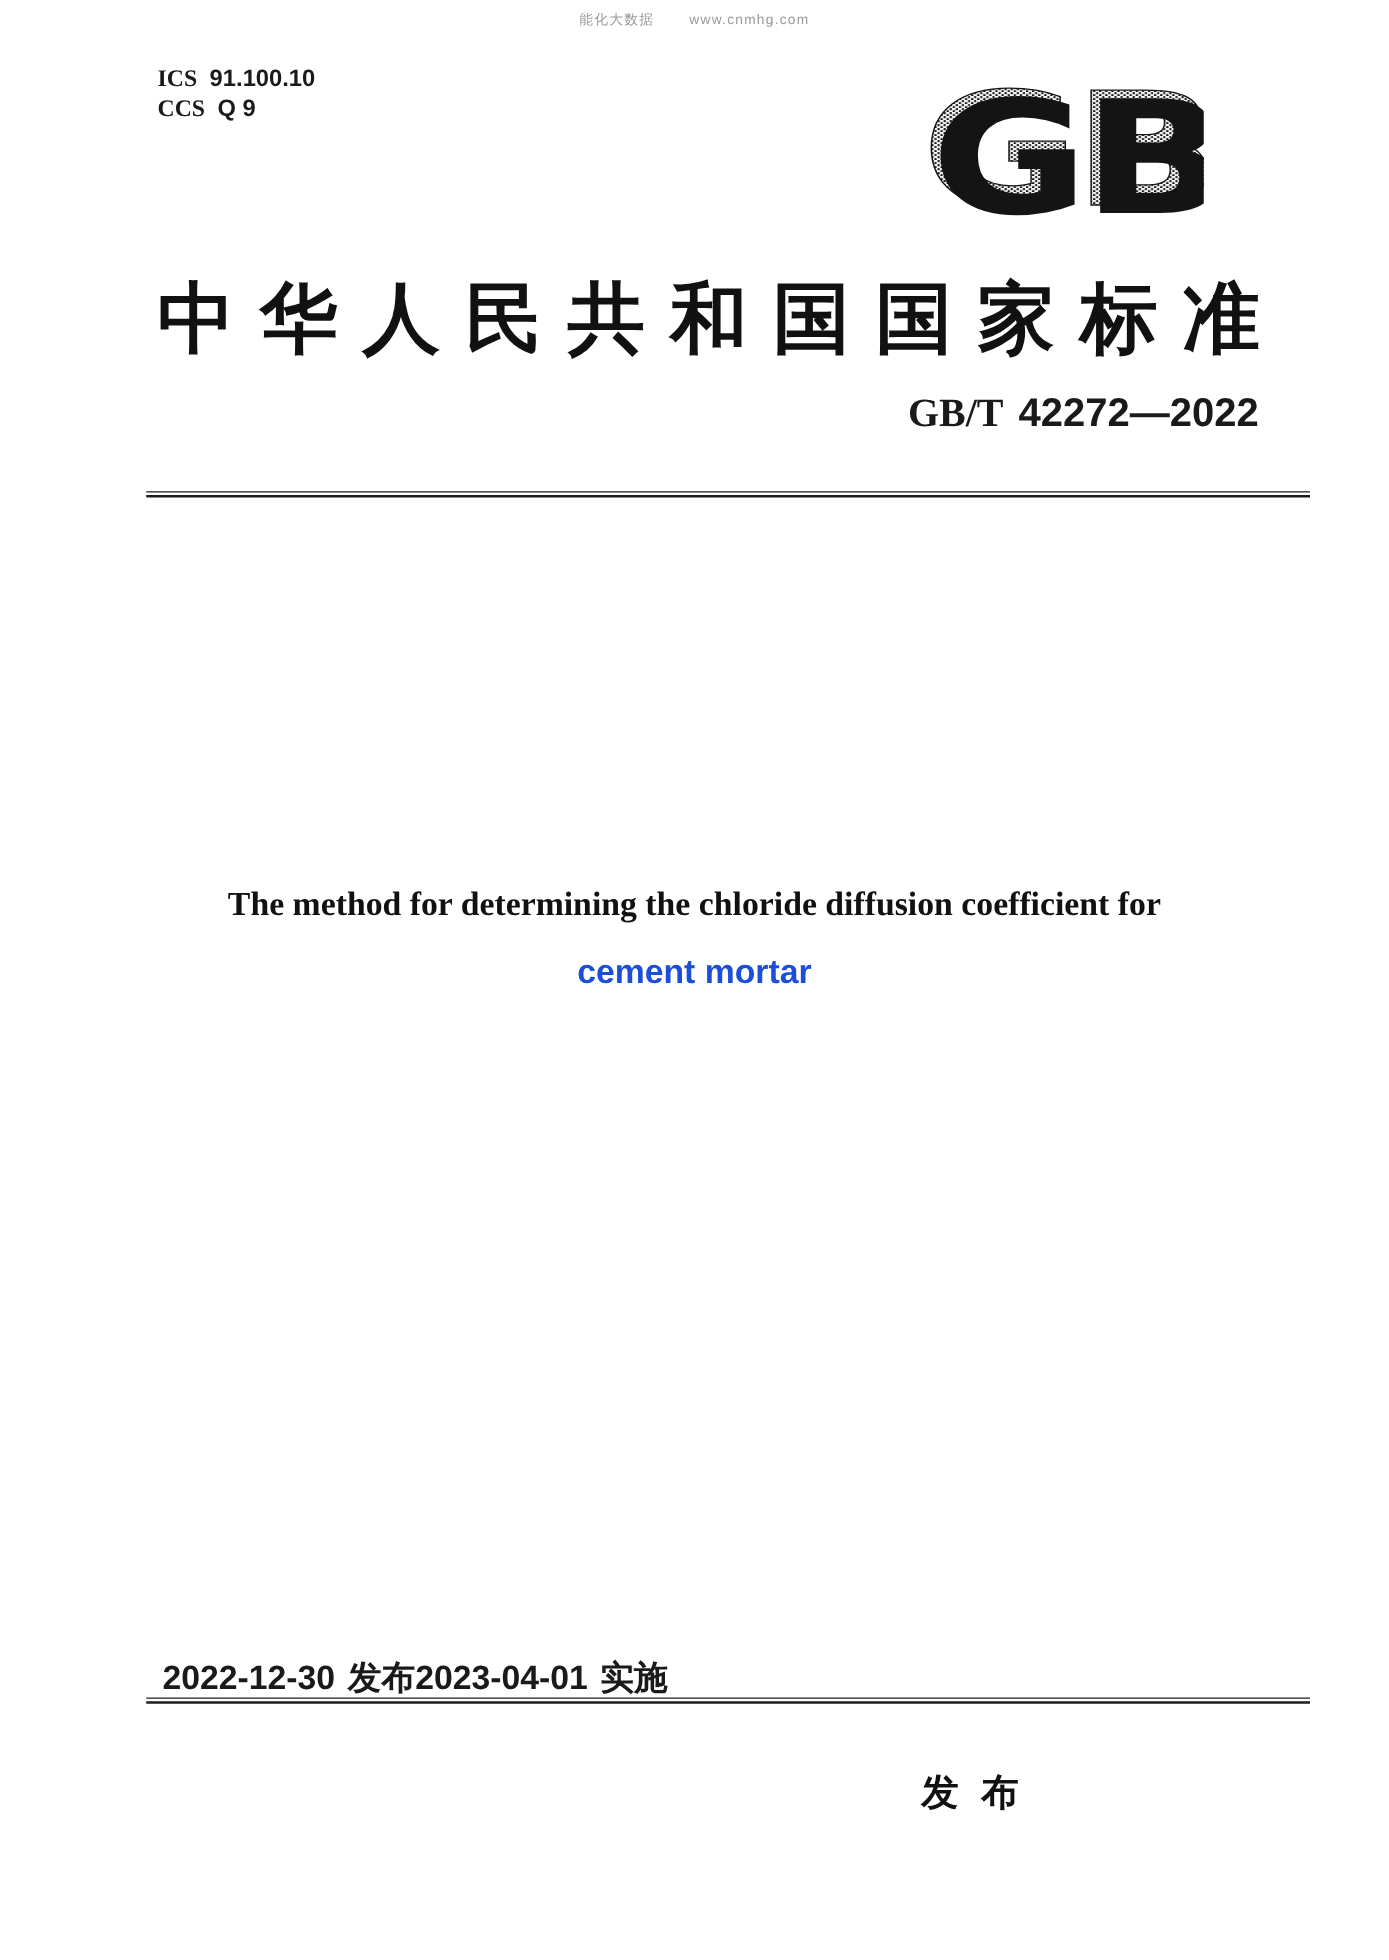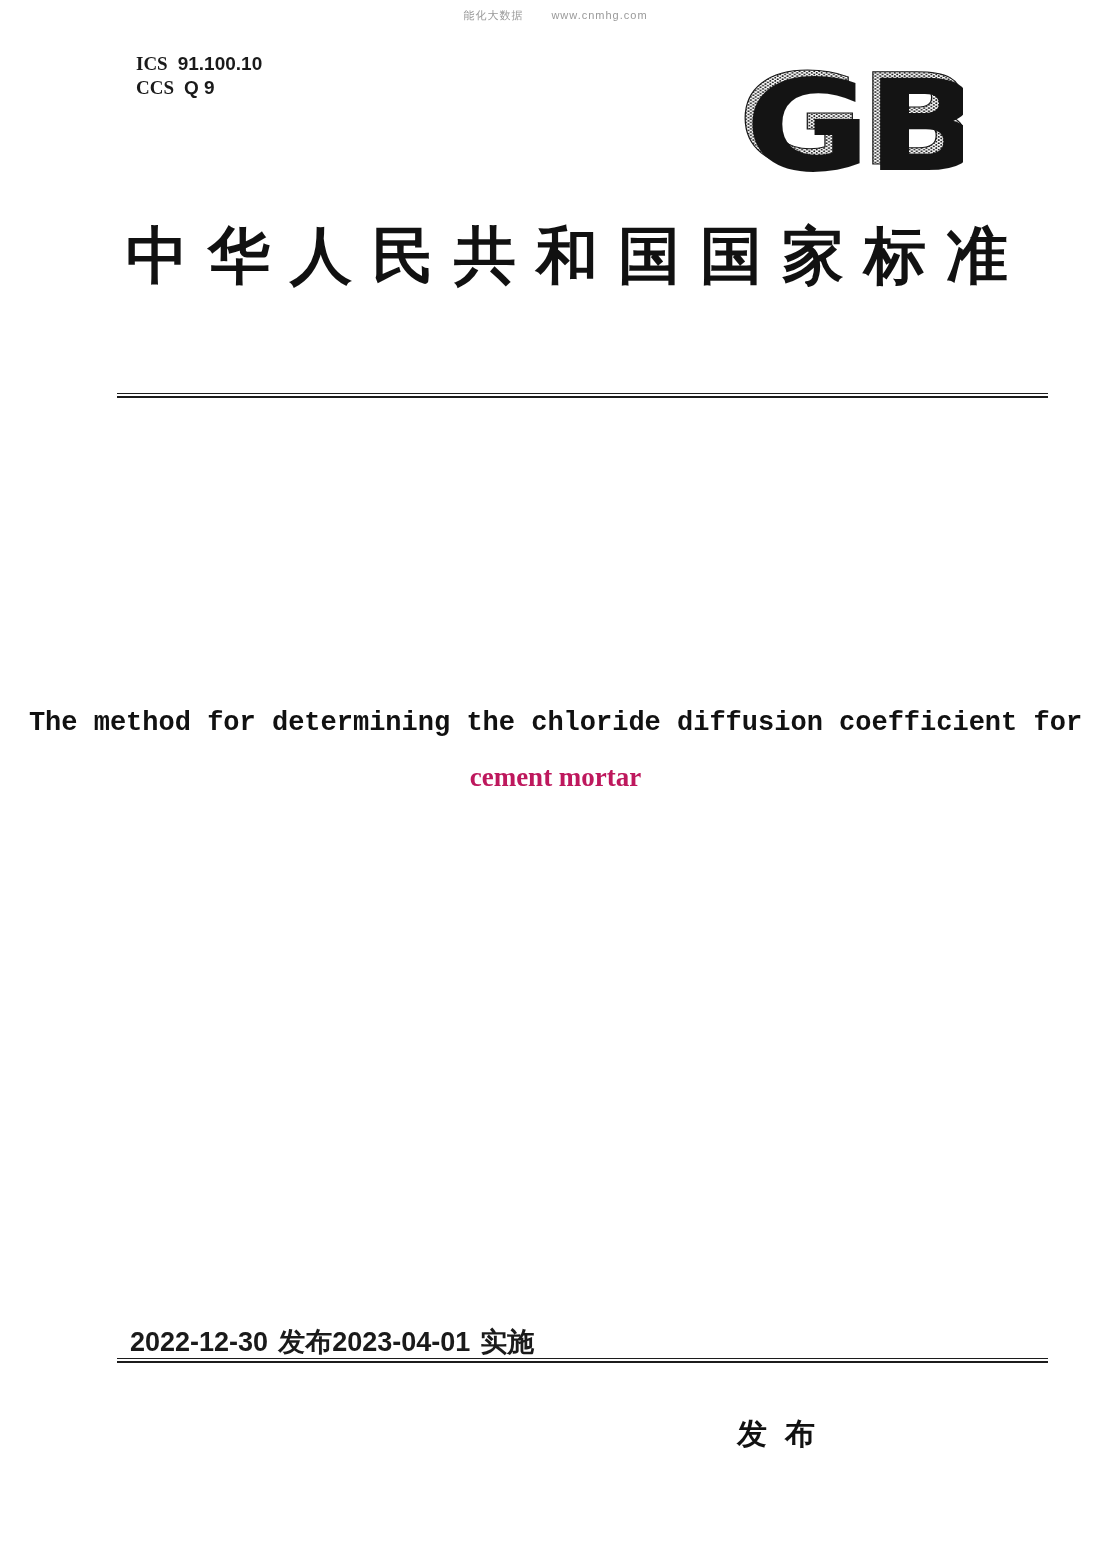--- a/index.html
+++ b/index.html
@@ -13,21 +13,21 @@
     color:#1a1a1a;
   }
   .watermark{
     position:absolute;top:8px;left:0;right:0;
     text-align:center;
     font-size:11px;color:#999;
     letter-spacing:1px;
   }
   .watermark .wm-url{margin-left:28px;letter-spacing:1px;}
   .ics-block{
-    position:absolute;left:136px;top:52px;
+    position:absolute;left:126px;top:52px;
     font-size:19px;line-height:24px;font-weight:bold;
     white-space:nowrap;
   }
   .ics-block .prefix{font-family:"Liberation Serif","DejaVu Serif",serif;}
   .ics-block .value{font-family:"Liberation Sans","DejaVu Sans",sans-serif;margin-left:10px;font-weight:600;}
   .gb-logo{position:absolute;left:735px;top:64px;}
   .national-title{
     position:absolute;left:126px;top:220px;
     font-family:"Liberation Serif","DejaVu Serif",serif;
     font-weight:bold;font-size:62px;line-height:72px;
@@ -51,28 +51,28 @@
   .zh-title{
     position:absolute;left:0;right:0;top:596px;
     text-align:center;
     font-family:"Liberation Sans","DejaVu Sans",sans-serif;
     font-weight:bold;font-size:47px;line-height:62px;
     letter-spacing:9px;color:#111;
   }
   .en-title-1{
     position:absolute;left:0;right:0;top:706px;
     text-align:center;
-    font-family:Liberation Mono, monospace;
+    font-family:Liberation Serif, serif;
     font-weight:bold;font-size:27px;line-height:34px;color:#111;
   }
   .en-title-2{
     position:absolute;left:0;right:0;top:760px;
     text-align:center;
-    font-family:Liberation Serif, serif;
-    font-weight:bold;font-size:27px;line-height:34px;color:#be185d;
+    font-family:Liberation Sans, sans-serif;
+    font-weight:bold;font-size:27px;line-height:34px;color:#1d4ed8;
   }
   .date-row{
     position:absolute;left:130px;right:76px;top:1326px;
     display:flex;
     font-size:27px;font-weight:bold;line-height:32px;
     white-space:nowrap;
   }
   .date-row .cjk{margin-left:10px;}
   .publisher-block{
     position:absolute;left:362px;top:1390px;
@@ -115,20 +115,23 @@
       </defs>
       <g font-family="'DejaVu Sans','Liberation Sans',sans-serif" font-weight="bold" font-size="126" letter-spacing="-4">
         <text x="2" y="100" transform="scale(1.22,1)" fill="url(#halftone)" stroke="#141414" stroke-width="1">GB</text>
         <text x="8" y="106" transform="scale(1.22,1)" fill="#141414">GB</text>
       </g>
     </svg>
   </div>
 
   <div class="national-title">中华人民共和国国家标准</div>
 
+  <div class="std-code">
+    <span class="code-prefix">GB/T</span><span class="code-number">42272—2022</span>
+  </div>
 
   <div class="rule rule-top"></div>
 
 
   <div class="en-title-1">The method for determining the chloride diffusion coefficient for</div>
   <div class="en-title-2">cement mortar</div>
 
   <div class="date-row">
     <div>
       <span>2022-12-30</span><span class="cjk">发布</span>

